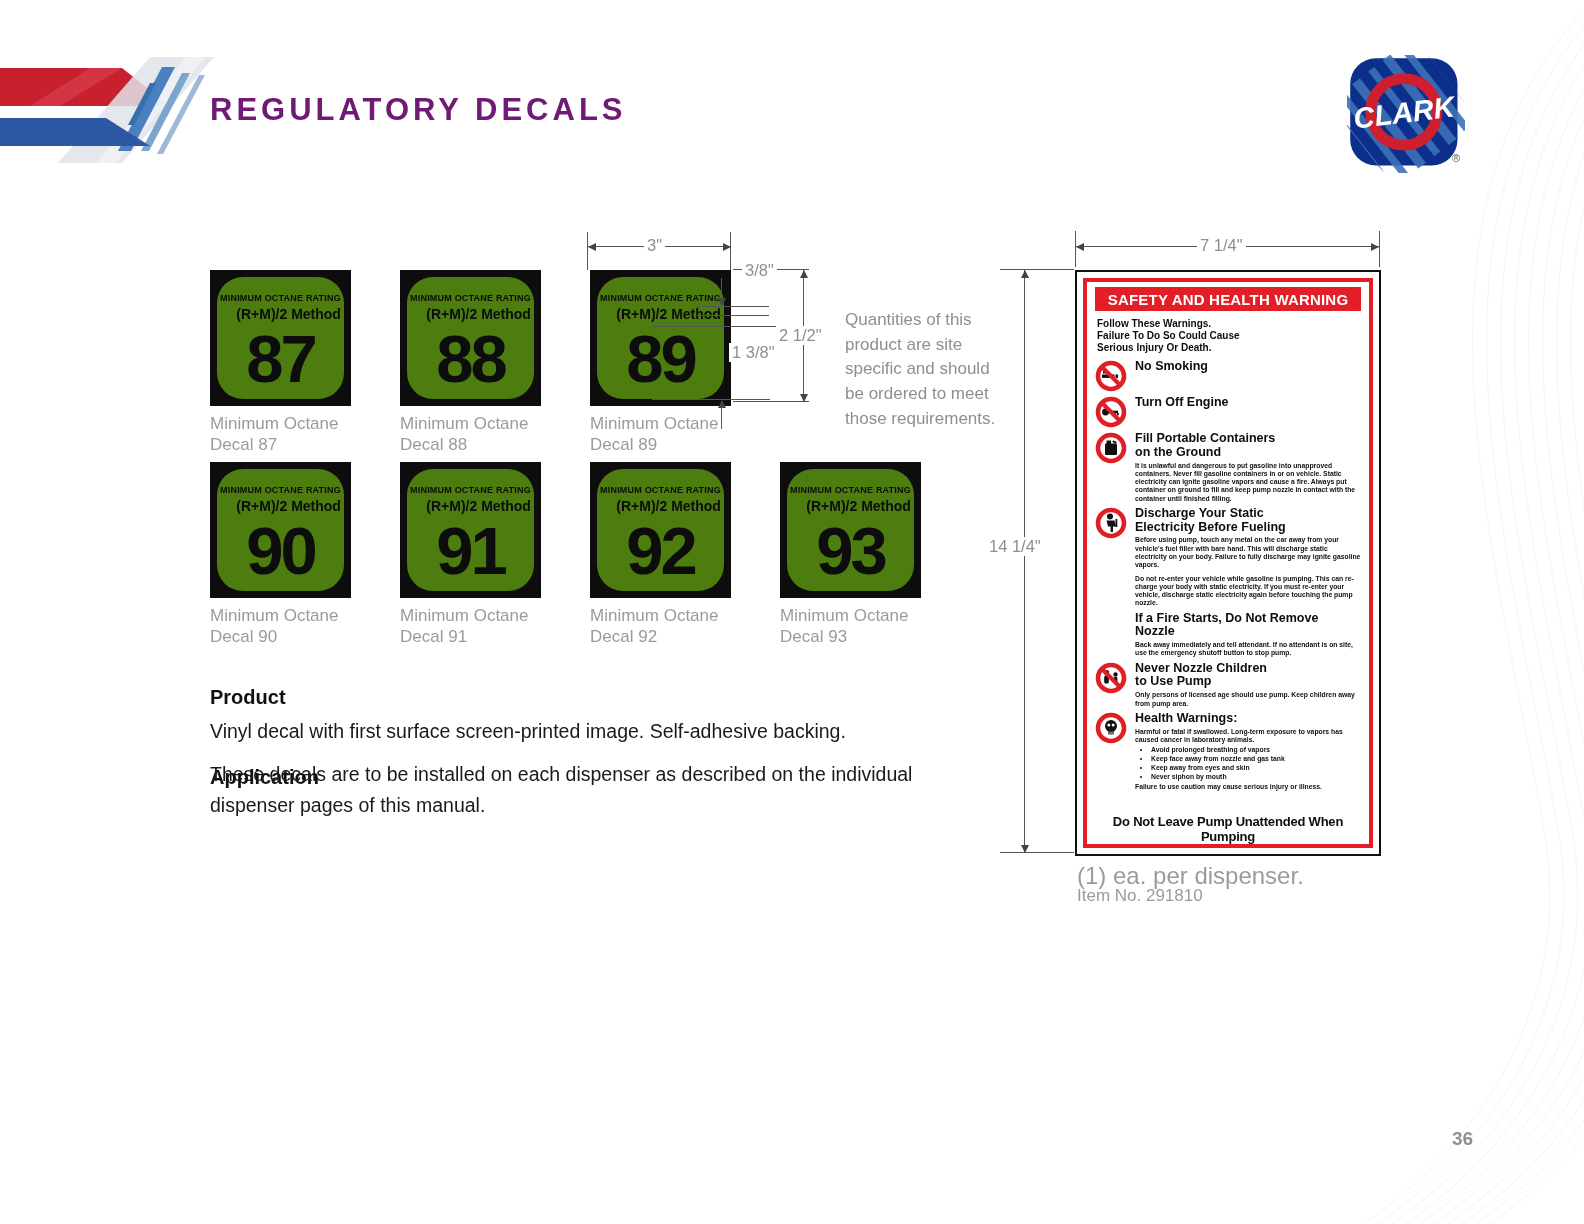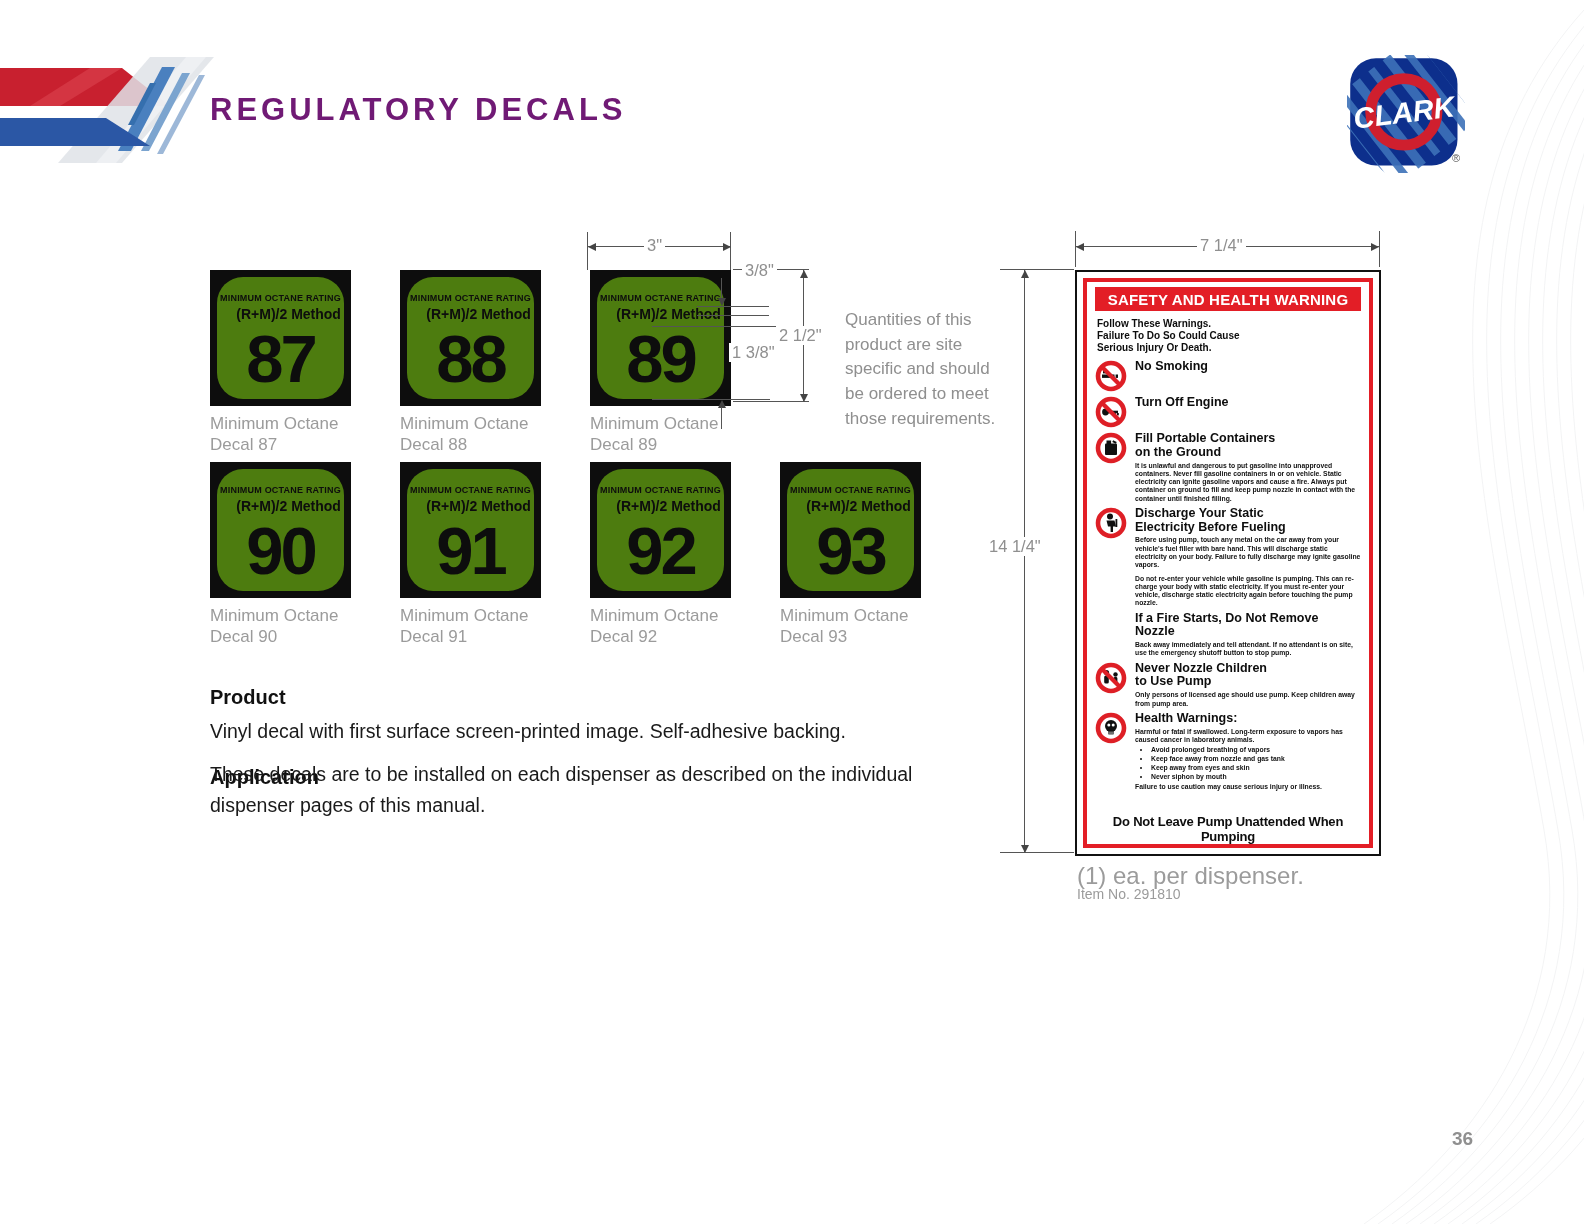--- a/index.html
+++ b/index.html
@@ -76,21 +76,21 @@
   .w-fine + .w-fine{margin-top:5px;}
   .w-bullets{margin:2px 0 0 4px;padding-left:12px;font-size:6.8px;font-weight:bold;line-height:1.3;color:#101010;}
   .w-footer{
     margin-top:auto;text-align:center;font-weight:bold;font-size:13px;
     letter-spacing:-.2px;color:#0d0d0d;padding-top:4px;
   }
   .ic-ring{fill:#fff;stroke:#de1f26;stroke-width:4.6;}
   .ic-slash{stroke:#de1f26;stroke-width:4.2;}
   .ic-g{fill:#101010;}
   .warn-note1{position:absolute;left:1077px;top:862px;color:#9b9b9b;font-size:24px;}
-  .warn-note2{position:absolute;left:1077px;top:886px;color:#9b9b9b;font-size:14px;}
+  .warn-note2{position:absolute;left:1077px;top:886px;color:#9b9b9b;font-size:17px;}
   
   .page-num{position:absolute;left:1452px;top:1128px;color:#8f8f8f;font-size:19px;font-weight:bold;}
   .swoosh{position:absolute;right:0;top:0;pointer-events:none;}
 </style>
 </head>
 <body>
 
 <div class="page">
 
   <svg class="swoosh" width="520" height="1224" viewBox="0 0 520 1224">

